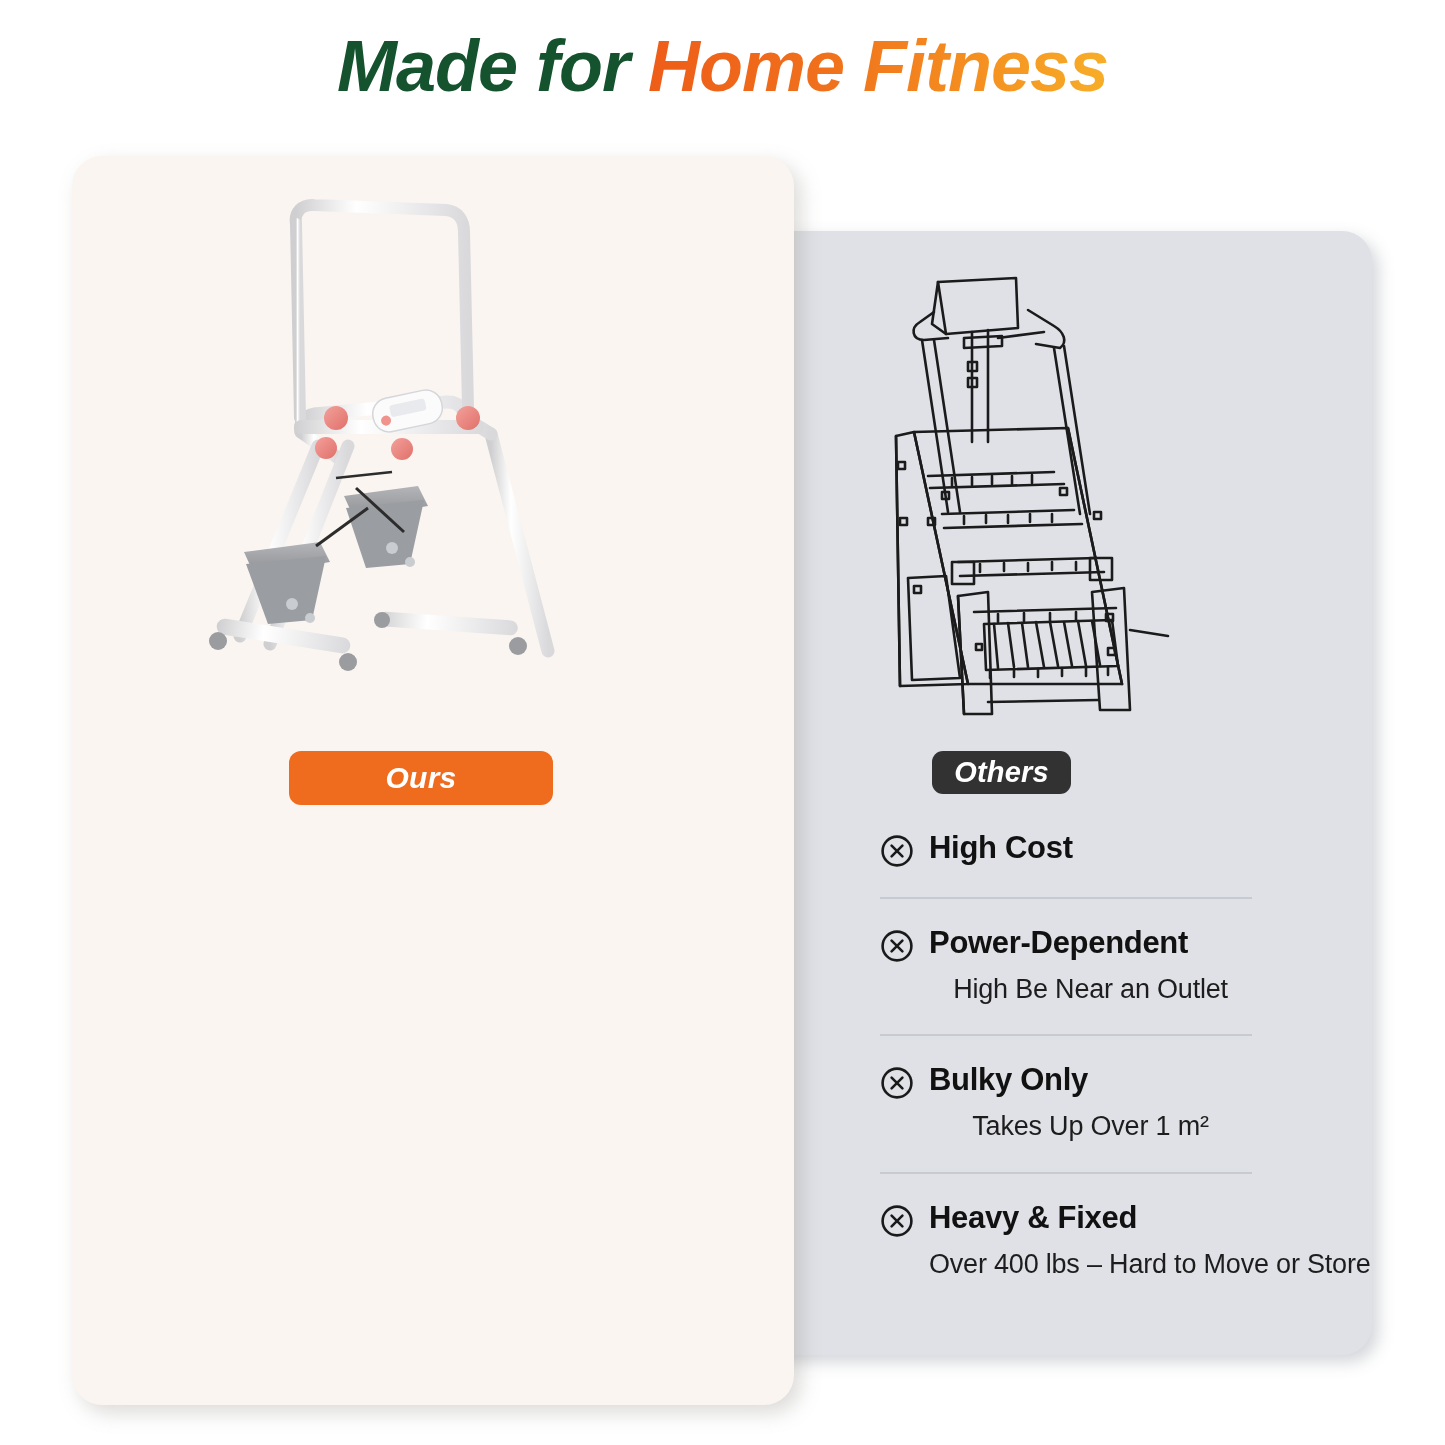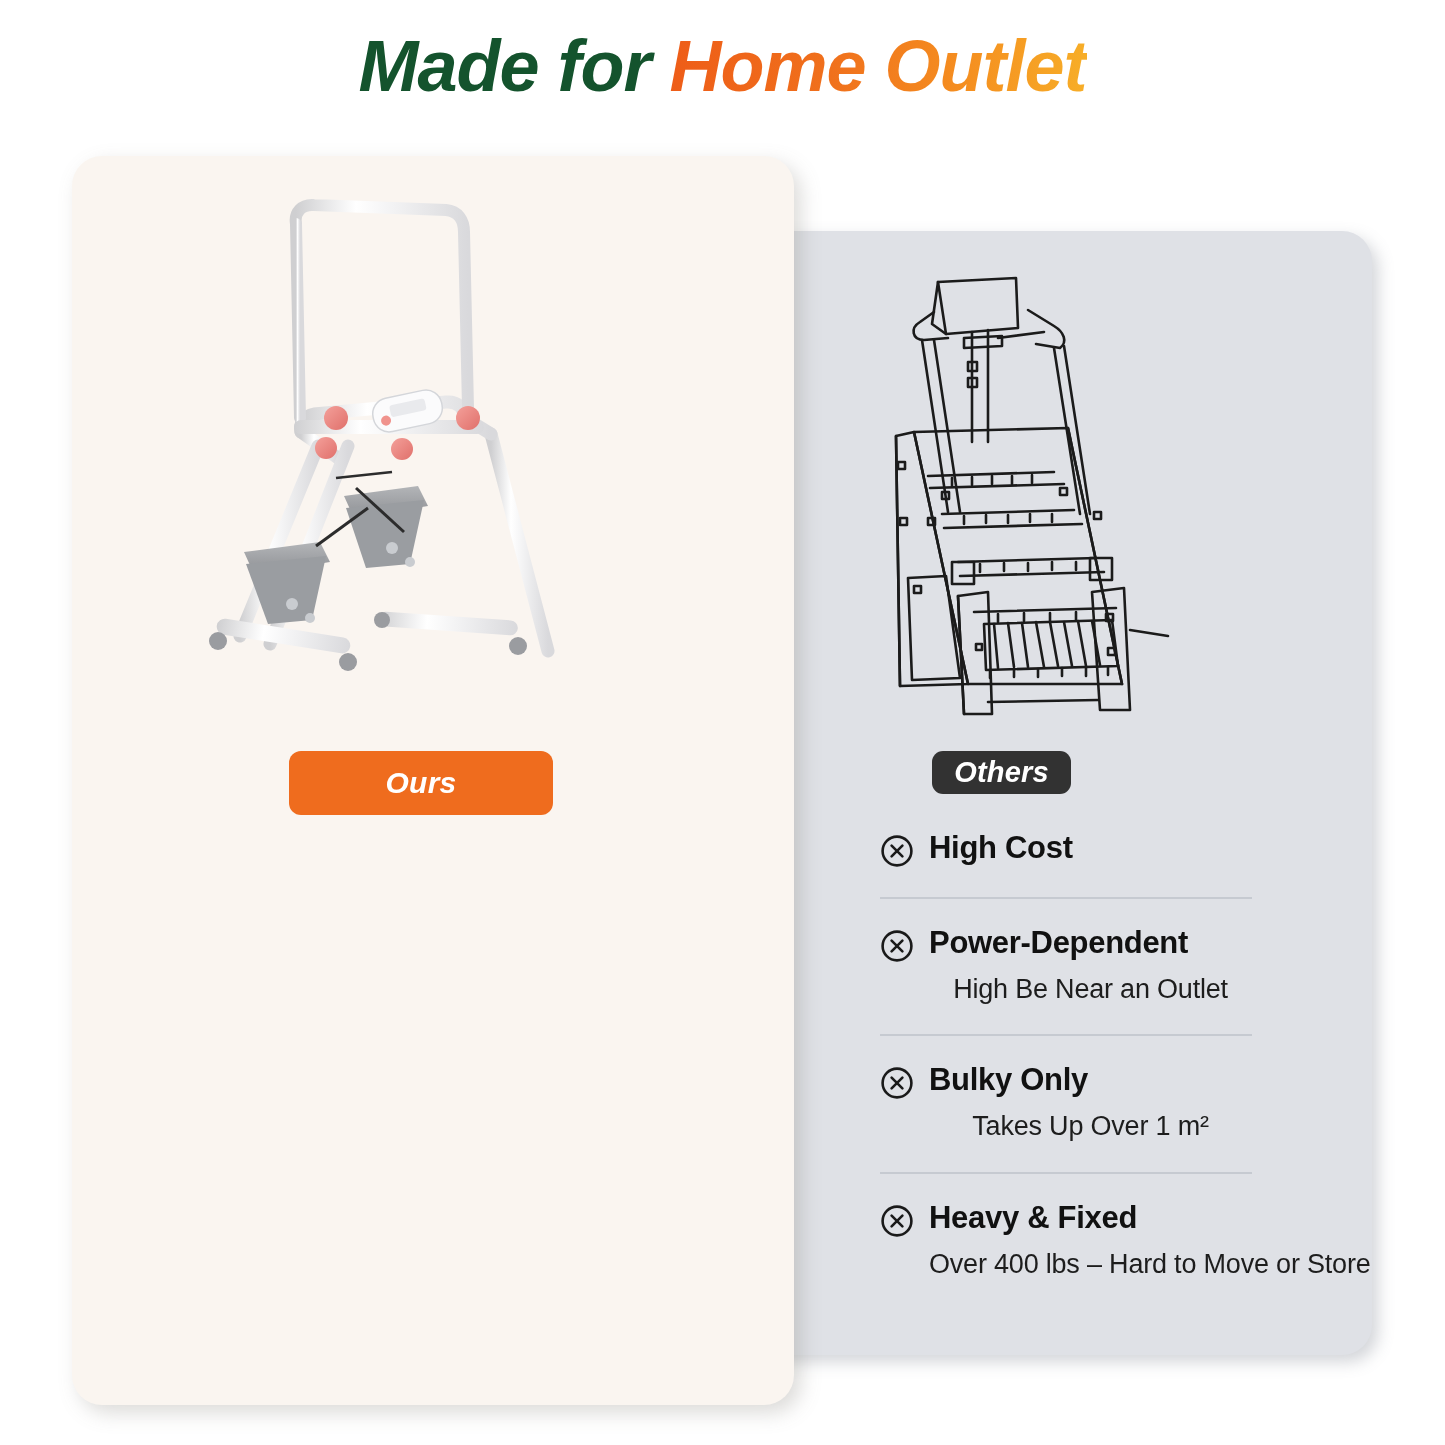--- a/index.html
+++ b/index.html
@@ -75,21 +75,21 @@
     font-style: italic;
     font-weight: bold;
     color: #ffffff;
     border-radius: 12px;
     letter-spacing: 0.2px;
   }
   .badge-ours {
     left: 289px;
     top: 751px;
     width: 264px;
-    height: 64px;
+    height: 54px;
     background: #ef6c1e;
     font-size: 30px;
     z-index: 4;
   }
   .badge-others {
     left: 932px;
     top: 751px;
     width: 139px;
     height: 43px;
     background: #323232;
@@ -161,21 +161,21 @@
     height: 452px;
   }
   .prod-left svg, .prod-right svg { display: block; width: 100%; height: 100%; }
 </style>
 </head>
 <body>
 
 <div id="page">
 
   <div class="headline">
-    <span class="dark">Made for </span><span class="grad">Home Outlet</span>
+    <span class="dark">Made for </span><span class="grad">Home Fitness</span>
   </div>
 
   <div class="panel-right"></div>
 
   <div class="panel-left"></div>
 
   <div class="prod-left">
     <svg viewBox="0 0 420 520" xmlns="http://www.w3.org/2000/svg">
       <defs>
         <linearGradient id="tube" x1="0" y1="0" x2="1" y2="0">

